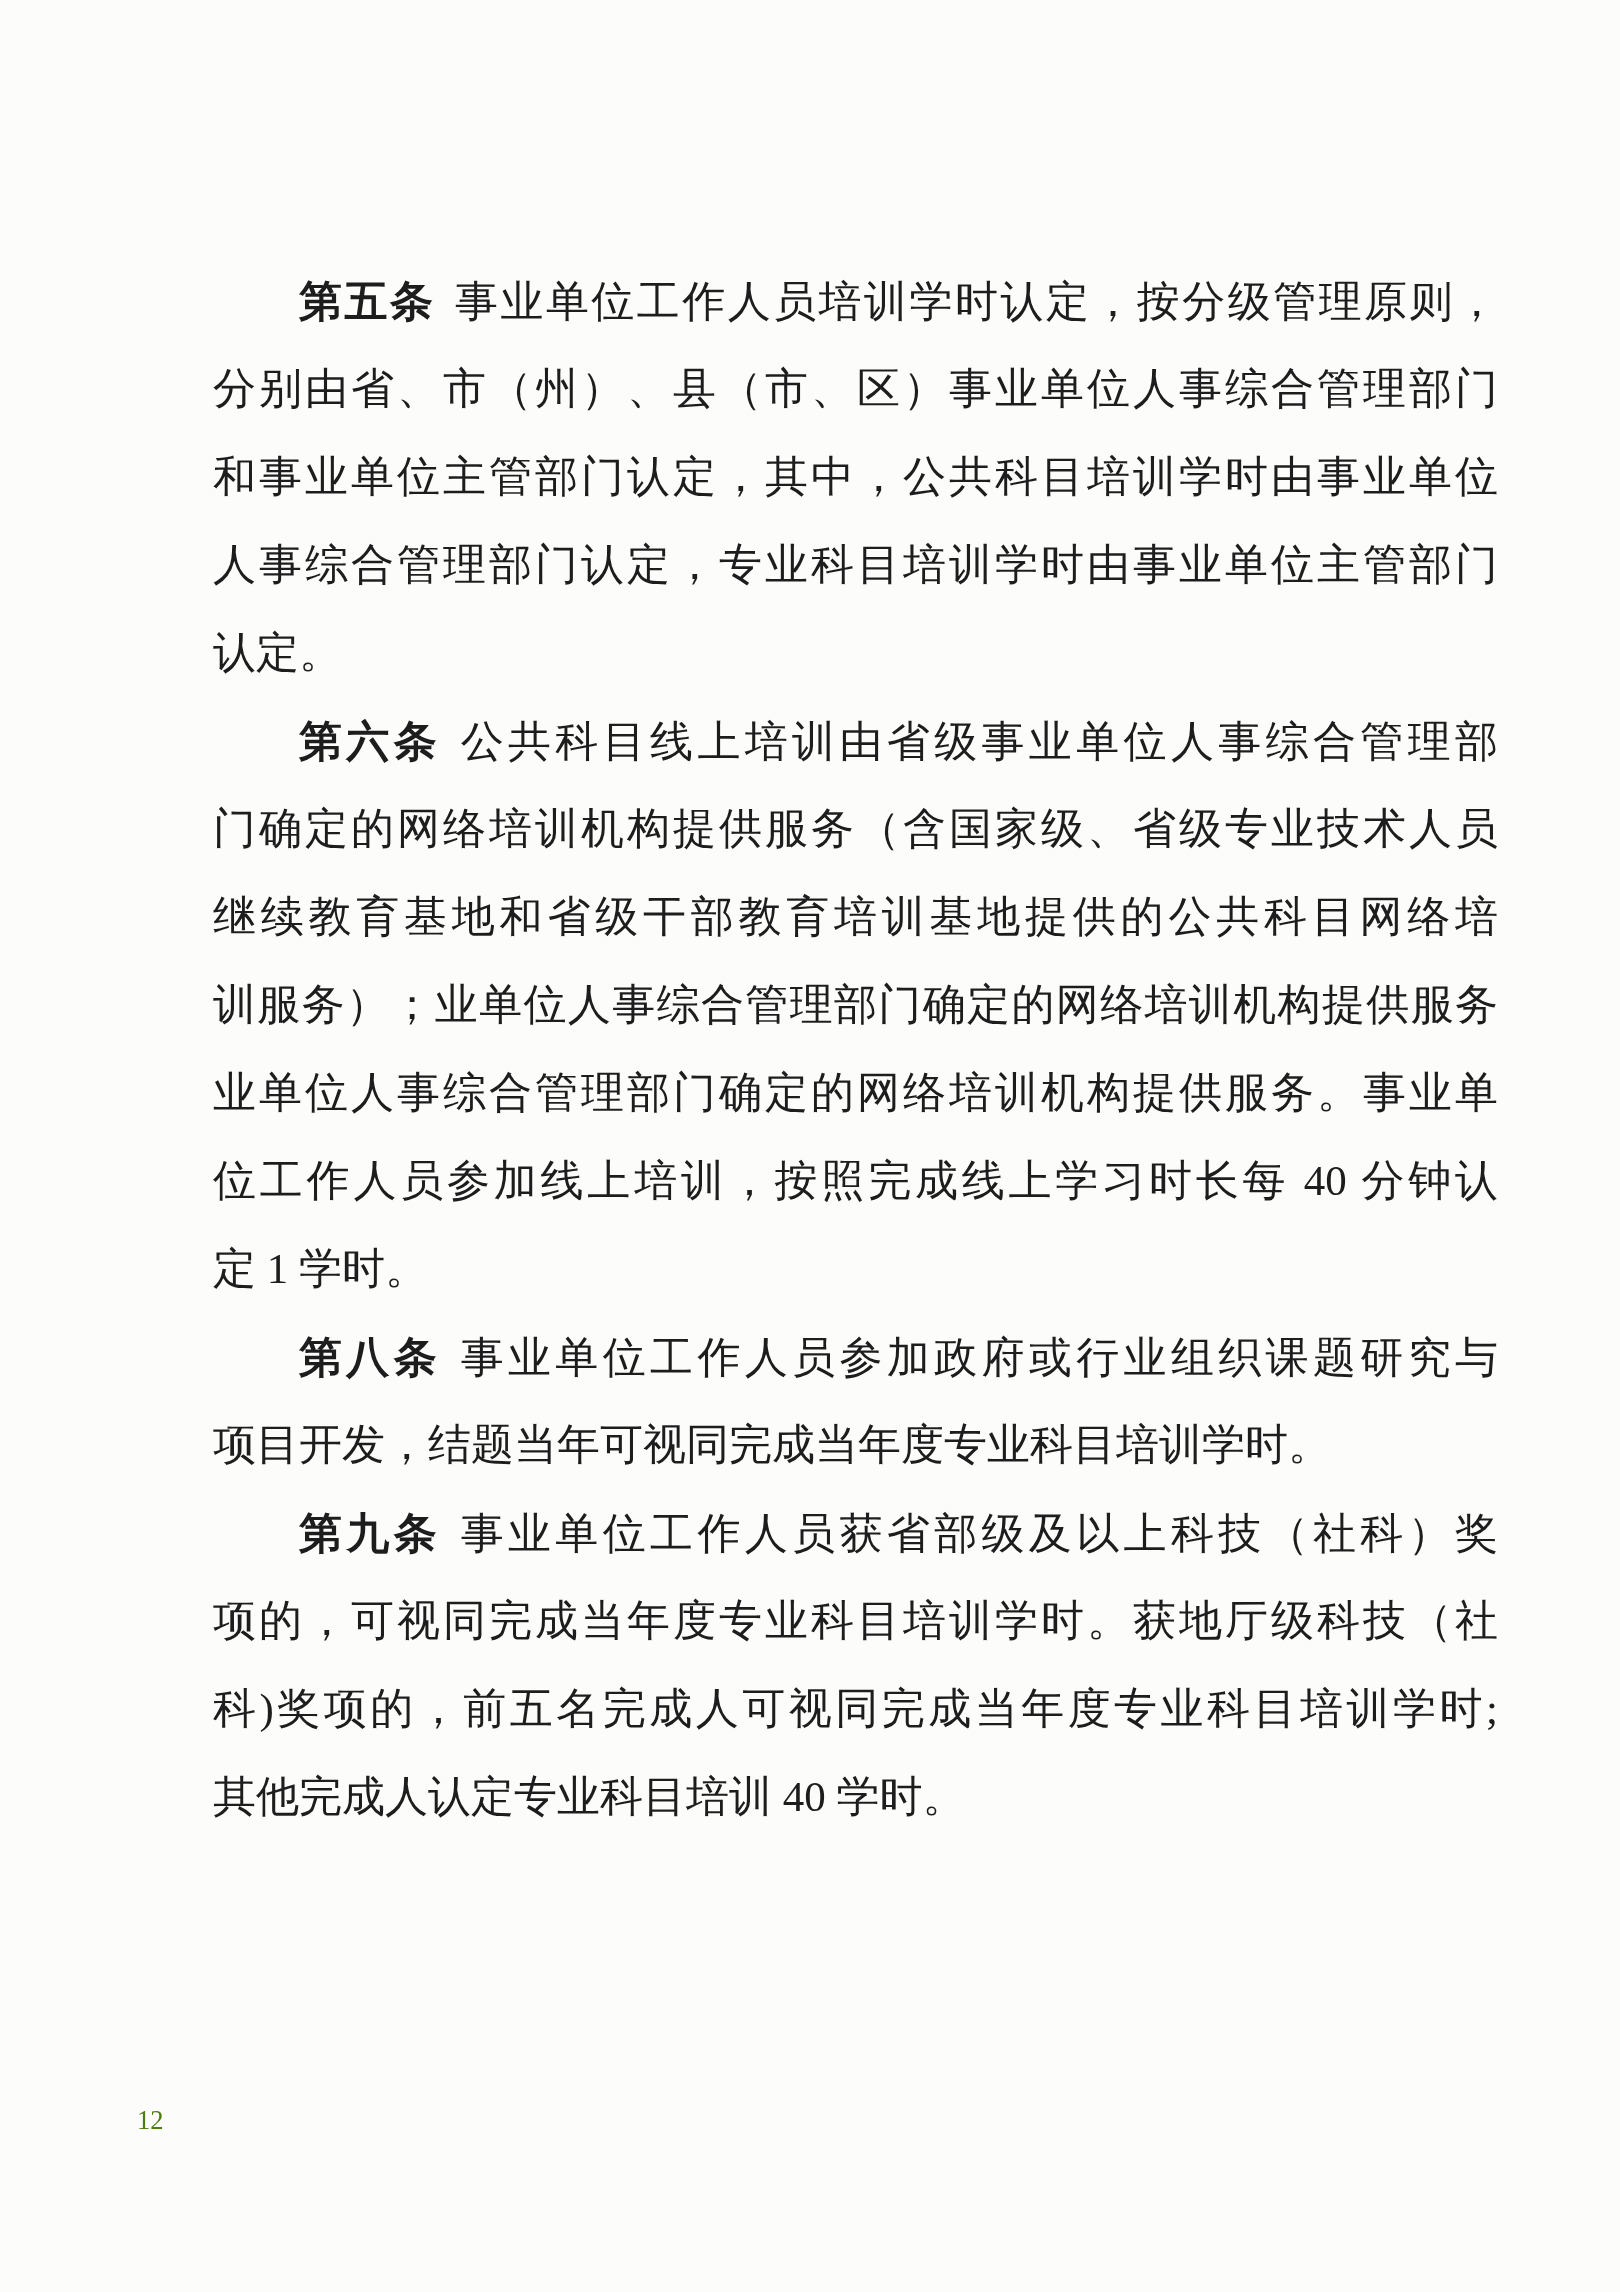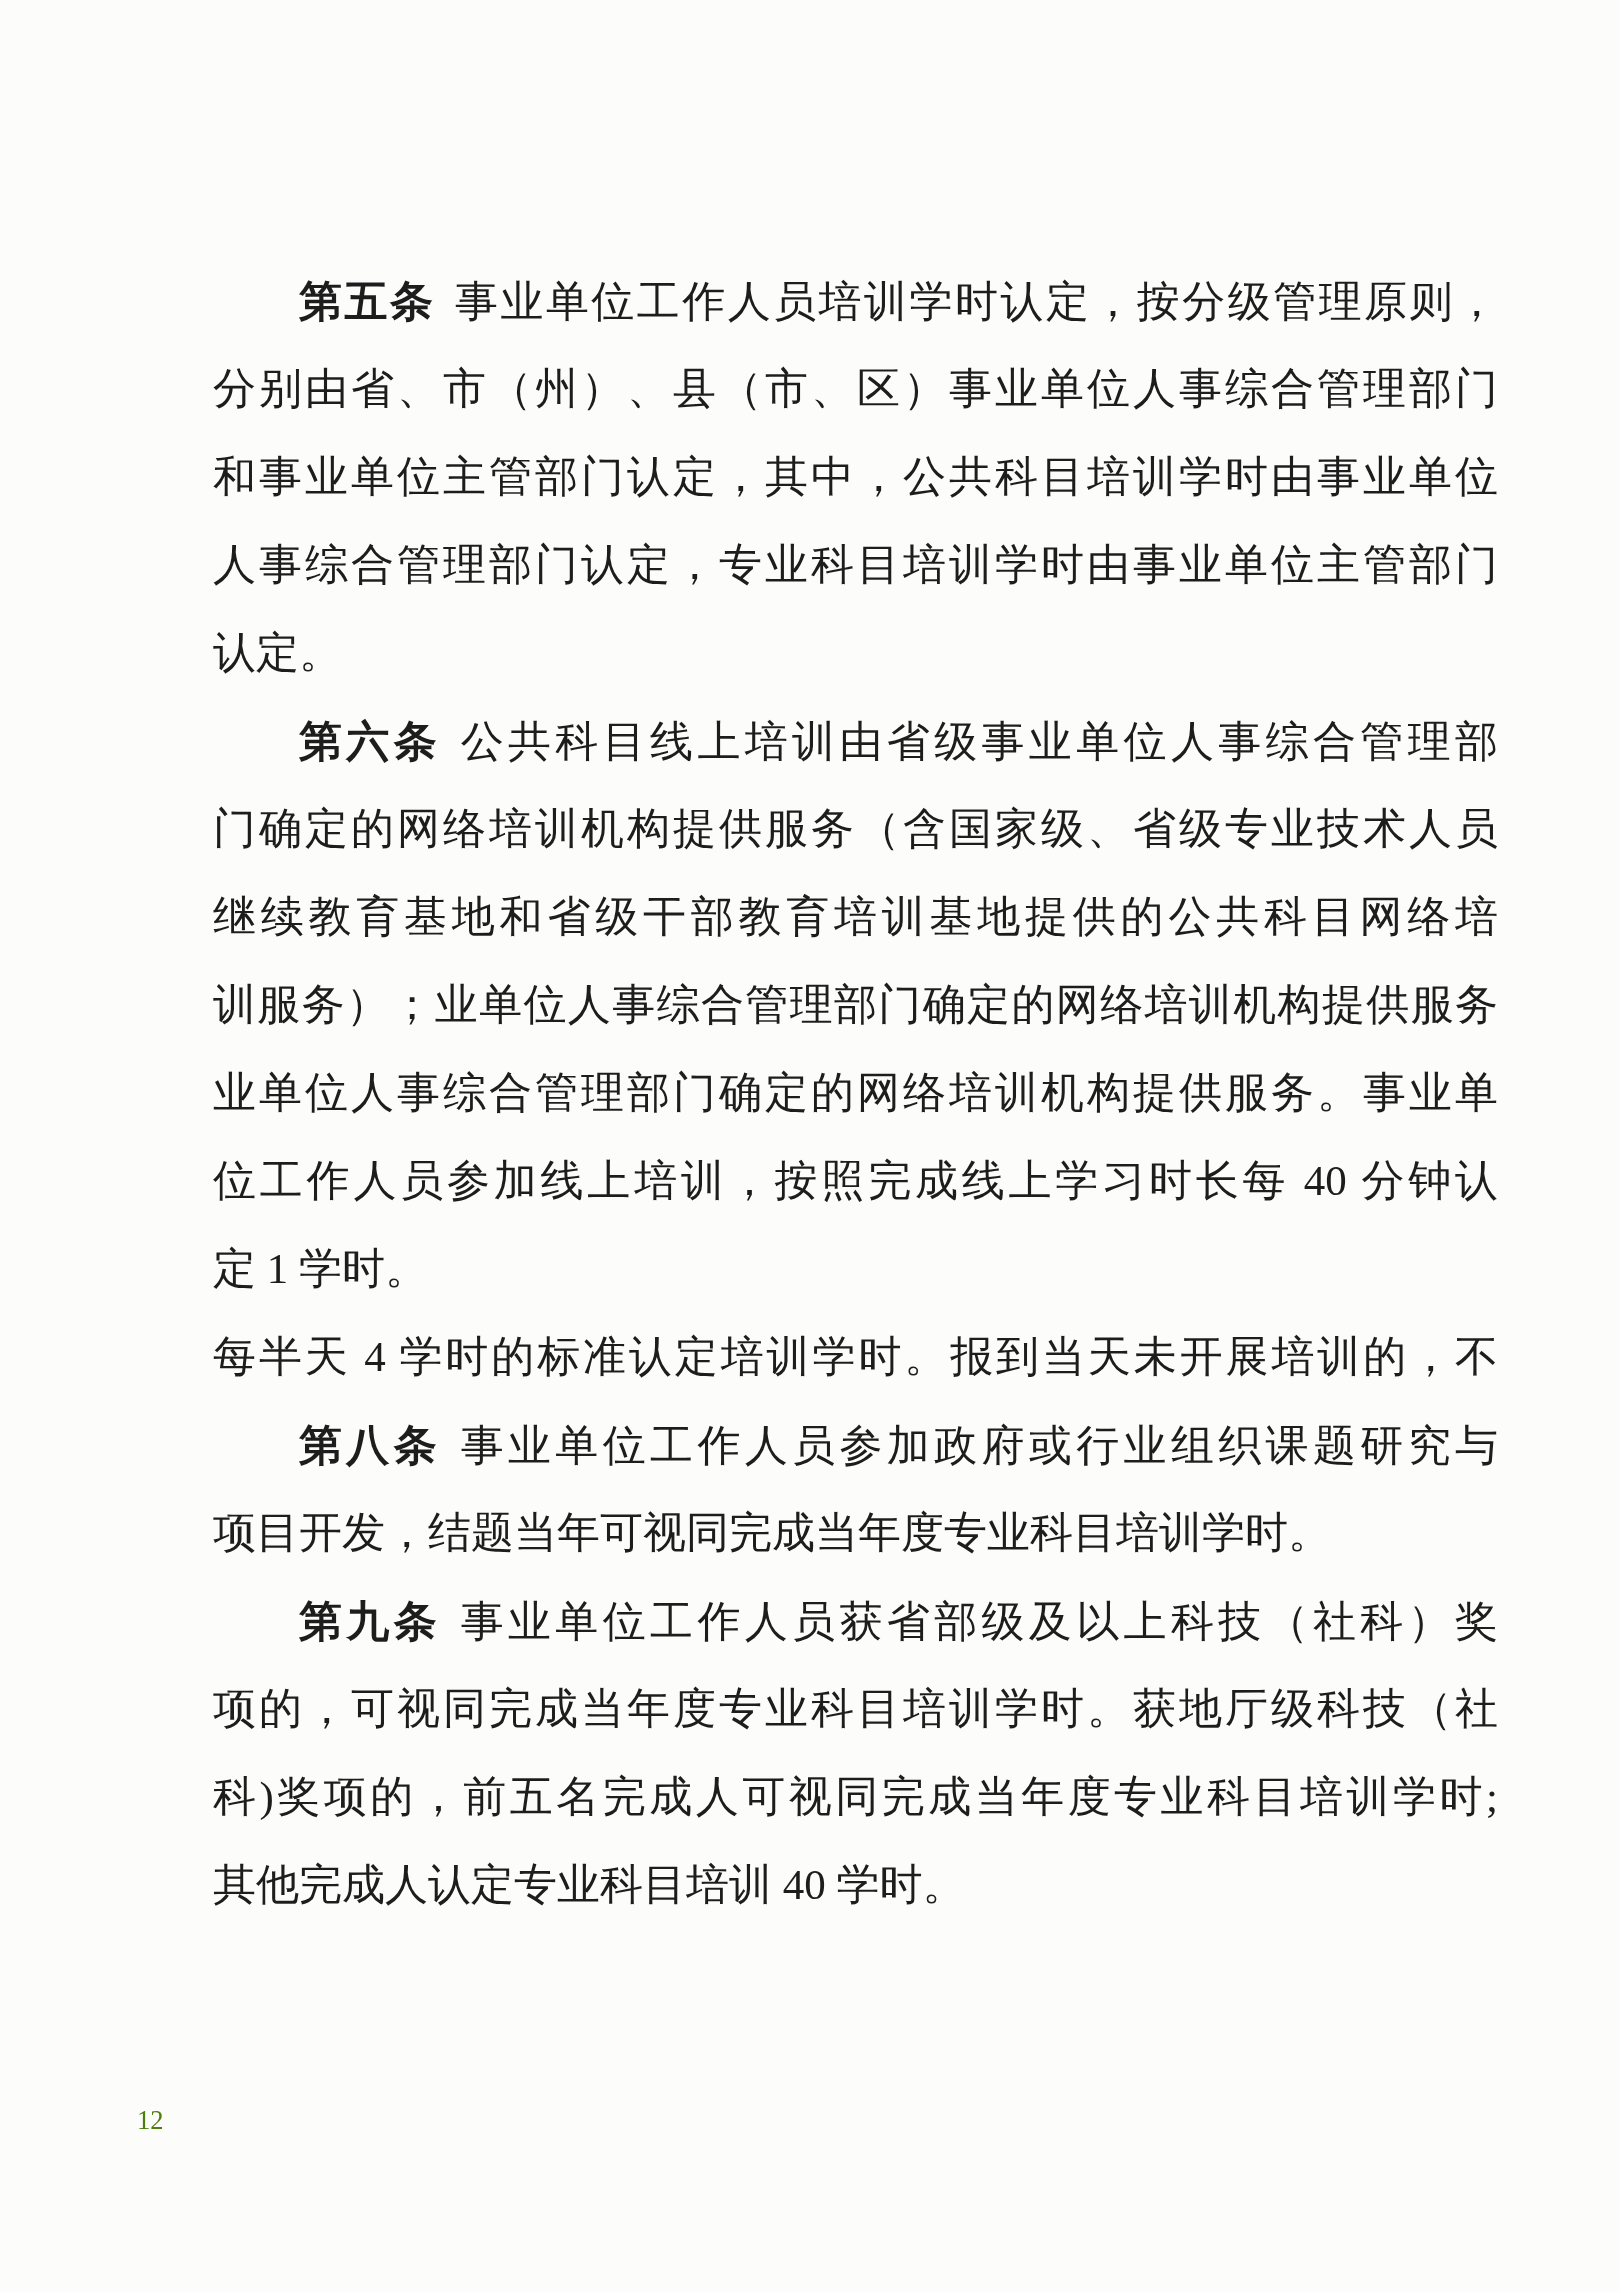--- a/index.html
+++ b/index.html
@@ -61,21 +61,20 @@
     <div class="line fill">和事业单位主管部门认定，其中，公共科目培训学时由事业单位</div>
     <div class="line fill">人事综合管理部门认定，专业科目培训学时由事业单位主管部门</div>
     <div class="line last">认定。</div>
     <div class="line first fill"><span class="article-label">第六条</span>公共科目线上培训由省级事业单位人事综合管理部</div>
     <div class="line fill">门确定的网络培训机构提供服务（含国家级、省级专业技术人员</div>
     <div class="line fill">继续教育基地和省级干部教育培训基地提供的公共科目网络培</div>
     <div class="line fill">训服务）；业单位人事综合管理部门确定的网络培训机构提供服务</div>
     <div class="line fill">业单位人事综合管理部门确定的网络培训机构提供服务。事业单</div>
     <div class="line fill">位工作人员参加线上培训，按照完成线上学习时长每 40 分钟认</div>
     <div class="line last">定 1 学时。</div>
-    <div class="line fill">每半天 4 学时的标准认定培训学时。报到当天未开展培训的，不</div>
     <div class="line first fill"><span class="article-label">第八条</span>事业单位工作人员参加政府或行业组织课题研究与</div>
     <div class="line last">项目开发，结题当年可视同完成当年度专业科目培训学时。</div>
     <div class="line first fill"><span class="article-label">第九条</span>事业单位工作人员获省部级及以上科技（社科）奖</div>
     <div class="line fill">项的，可视同完成当年度专业科目培训学时。获地厅级科技（社</div>
     <div class="line fill">科)奖项的，前五名完成人可视同完成当年度专业科目培训学时;</div>
     <div class="line last">其他完成人认定专业科目培训 40 学时。</div>
   </div>
 
 <div class="page-number">12</div>
 

